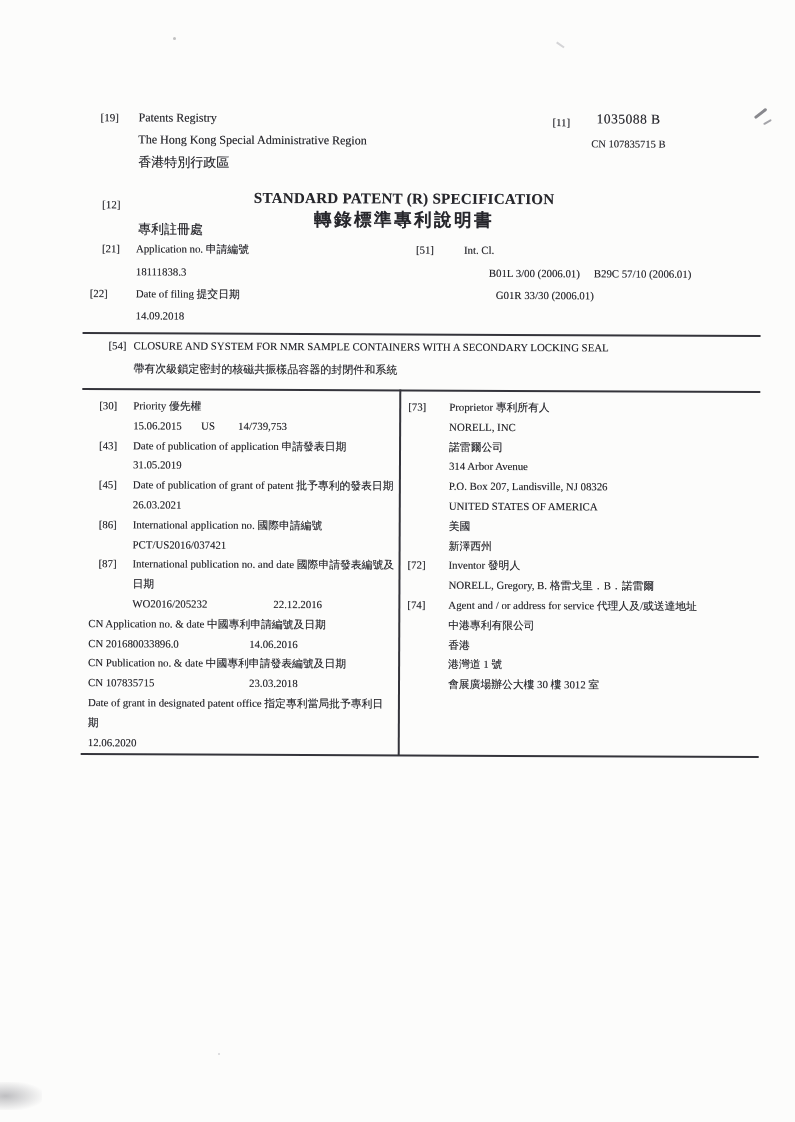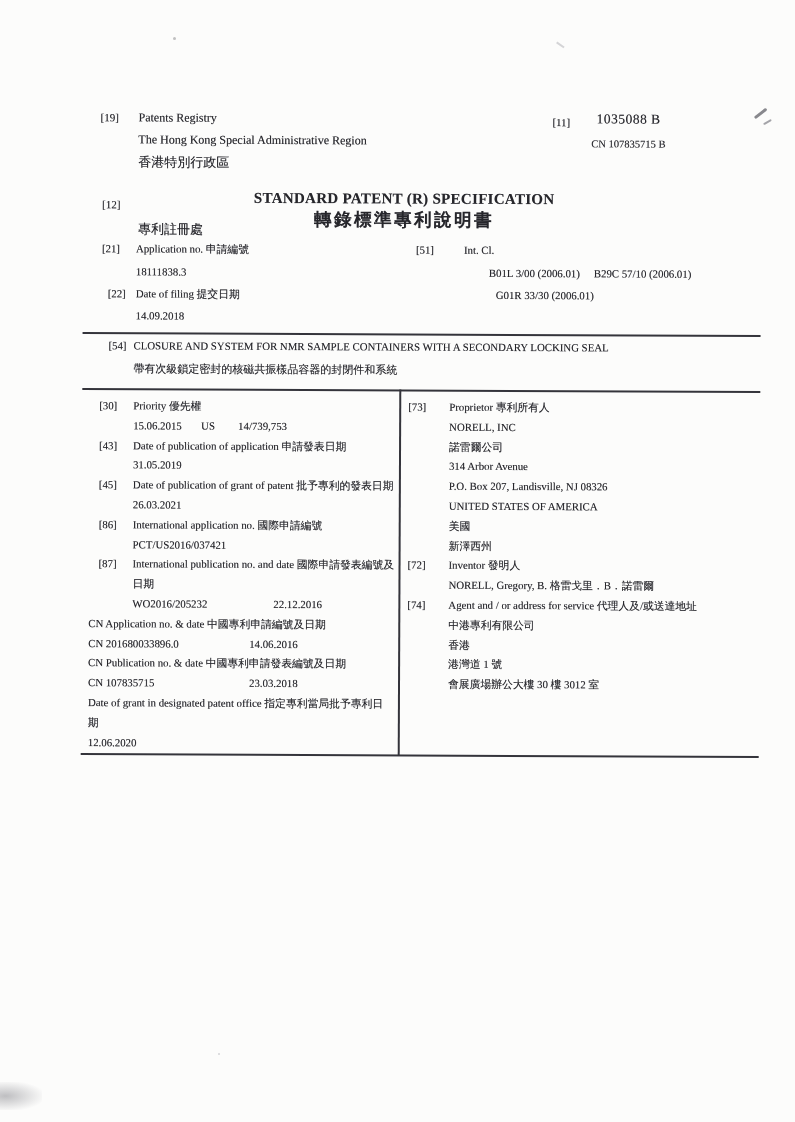--- a/index.html
+++ b/index.html
@@ -65,21 +65,21 @@
     <div class="abs pubno" style="left:597px;top:110px;">1035088 B</div>
     <div class="abs fs105" style="left:592px;top:137px;">CN 107835715 B</div>
 
     <span class="abs fs11" style="left:103px;top:199px;">[12]</span>
     <div class="abs title-en" style="left:55px;top:190px;">STANDARD PATENT (R) SPECIFICATION</div>
     <div class="abs title-zh" style="left:55px;top:207px;">轉錄標準專利說明書</div>
 
     <span class="abs fs108" style="left:103px;top:243px;">[21]</span>
     <div class="abs fs108" style="left:137px;top:243px;">Application no. 申請編號</div>
     <div class="abs fs108" style="left:137px;top:266px;">18111838.3</div>
-    <span class="abs fs108" style="left:109px;top:288px;">[22]</span>
+    <span class="abs fs108" style="left:91px;top:288px;">[22]</span>
     <div class="abs fs108" style="left:137px;top:288px;">Date of filing 提交日期</div>
     <div class="abs fs108" style="left:137px;top:310px;">14.09.2018</div>
 
     <span class="abs fs108" style="left:417px;top:243px;">[51]</span>
     <div class="abs fs108" style="left:465px;top:243px;">Int. Cl.</div>
     <div class="abs fs108" style="left:490px;top:266px;"><span class="w105">B01L 3/00 (2006.01)</span><span>B29C 57/10 (2006.01)</span></div>
     <div class="abs fs108" style="left:465px;top:288px;padding-left:32px;">G01R 33/30 (2006.01)</div>
 
     <div class="rule" style="top:333px;height:2px;"></div>
 

